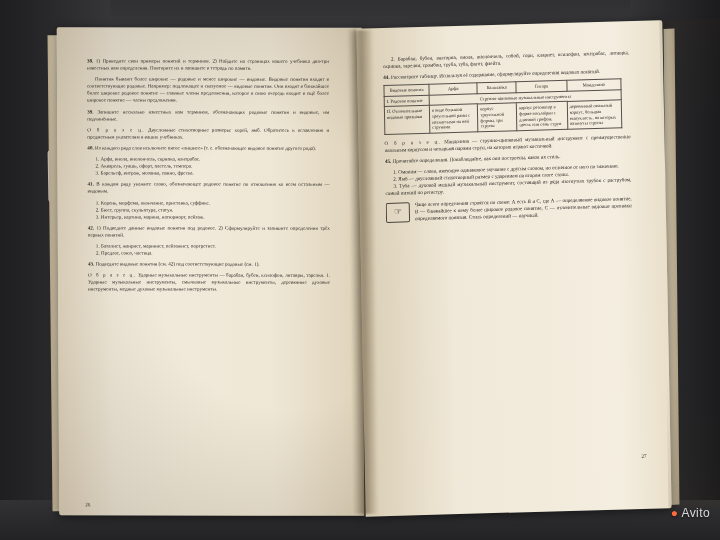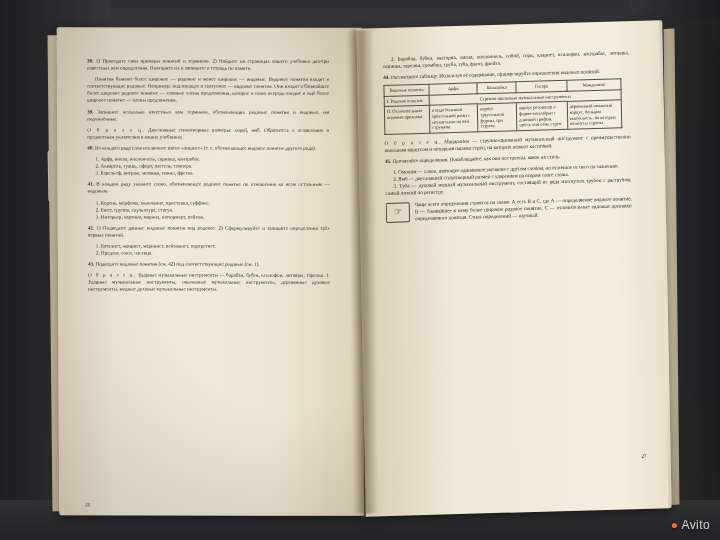--- a/index.html
+++ b/index.html
@@ -116,21 +116,21 @@
   .icon-box{
     float:left;width:22px;height:18px;margin:1px 5px 1px 0;
     border:0.8px solid #4a453f;border-radius:2px;
     display:flex;align-items:center;justify-content:center;
     font-size:9px;line-height:1;color:#2f2a25;
   }
   .note{overflow:hidden;font-size:5.1px;line-height:7.1px;}
 
   
   .watermark{
-    position:absolute;right:10px;bottom:8px;
+    position:absolute;right:10px;bottom:20px;
     color:rgba(255,255,255,.82);
     font-family:"Liberation Sans", sans-serif;
     font-size:12px;letter-spacing:.4px;
     text-shadow:0 1px 2px rgba(0,0,0,.6);
   }
   .wm-dot{color:#ff6a3d;}
 
   
   .shade-l{
     position:absolute;left:0;top:0;width:305px;height:488px;

